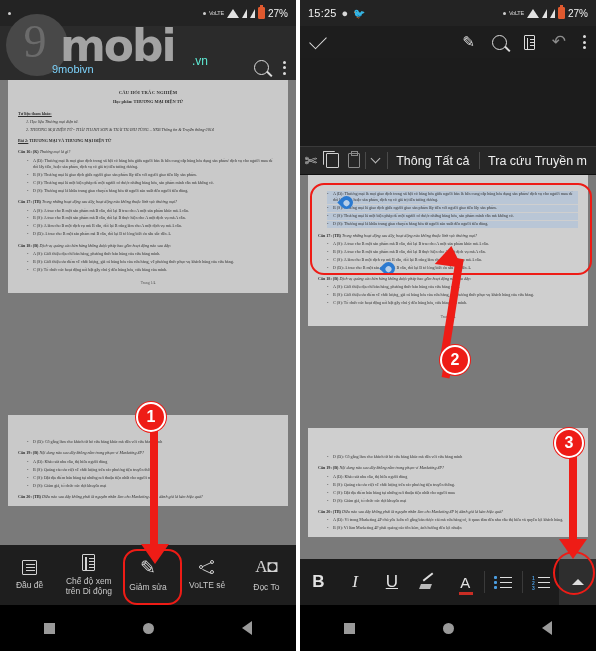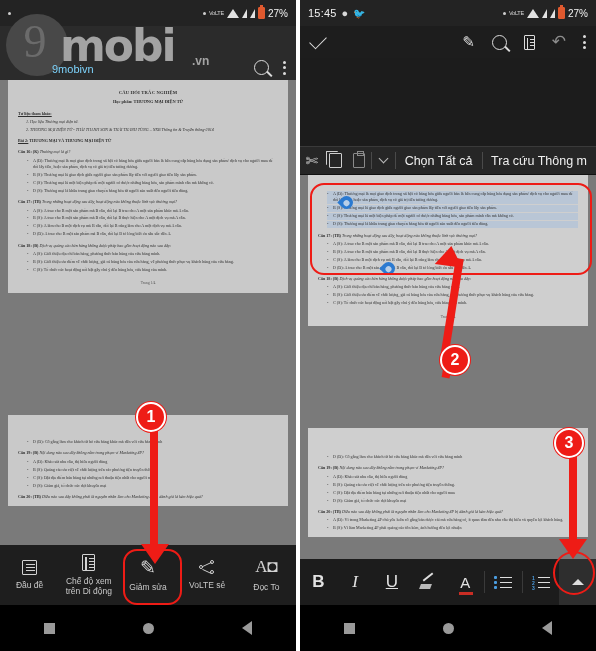--- a/index.html
+++ b/index.html
@@ -56,21 +56,21 @@
     overflow:hidden;
   }
   .logo-circle span{ transform:translate(-2px,-4px); }
   .mobi-word{
     position:absolute; left:60px; top:-2px;
     font-size:44px; line-height:44px; font-weight:bold; color:#a3a3a3;
     letter-spacing:-2px; font-family:"DejaVu Sans", sans-serif;
   }
   .mobi-vn{
     position:absolute; left:192px; top:28px;
-    font-size:12px; color:#a3a3a3; font-weight:bold;
+    font-size:12px; color:#5eead4; font-weight:normal;
   }
   .brand-sub{ font-size:11px; color:#7dd3fc; z-index:3;margin-top:21px; }
   .hdr-icons{ margin-left:auto; display:flex; align-items:center; gap:14px; z-index:3; }
   .srch{ width:15px;height:15px;border:1.6px solid #dcdcdc;border-radius:50%;position:relative;}
   .srch:after{content:"";position:absolute;width:7px;height:1.6px;background:#dcdcdc;
     bottom:-1px;right:-5px;transform:rotate(45deg);}
   .kebab{ display:flex;flex-direction:column;gap:2.5px;align-items:center;}
   .kebab i{ width:3px;height:3px;border-radius:50%;background:#dcdcdc;display:block;}
 
   
@@ -353,21 +353,21 @@
       <div class="shaft" style="left:10px; top:0; width:8px; height:128px;"></div>
       <div class="head" style="left:1px; top:124px;"></div>
     </div>
     <div class="badge" style="left:136px; top:402px;">1</div>
   </div>
 
   <div class="phone right">
 
     <div class="statusbar">
       <div class="sb-left">
-        <span class="sb-clock">15:45</span>
+        <span class="sb-clock">15:25</span>
         <span style="font-size:11px;color:#d8d8d8">●</span>
         <span style="font-size:10px;color:#d8d8d8">🐦</span>
       </div>
       <div class="sb-right">
         <span class="dot-small"></span>
         <span class="lte">VoLTE</span>
         <span class="wifi"></span>
         <span class="sig"></span>
         <span class="sig"></span>
         <span class="batt"></span>
@@ -399,23 +399,23 @@
           <span class="copyic"></span>
         </span>
       <span class="ctx-ic">
           <span class="pasteic"></span>
         </span>
       <span class="ctx-sep"></span>
       <span class="ctx-ic">
           <span class="chev"></span>
         </span>
       <span class="ctx-sep"></span>
-      <span class="ctx-txt">Chọn Tất cả</span>
+      <span class="ctx-txt">Thông Tất cả</span>
       <span class="ctx-sep"></span>
-      <span class="ctx-txt">Tra cứu Thông m</span>
+      <span class="ctx-txt">Tra cứu Truyền m</span>
     </div>
 
     <div class="docwrap" style="top:175px; bottom:223px;">
       <div class="page white" style="padding-top:14px">
         <ul class="d-ul">
           <li class="sel">A (Đ): Thương mại là mọi giao dịch trong xã hội có hàng hóa giữa người bán là bên cung cấp hàng hóa dạng sản phẩm/ dịch vụ cho người mua để đổi lấy tiền, hoặc sản phẩm, dịch vụ có giá trị tiền tương đương.</li>
           <li class="sel">B (S): Thương mại là giao dịch giữa người giao sản phẩm lấy tiền với người giao tiền lấy sản phẩm.</li>
           <li class="sel">C (S): Thương mại là một biện pháp để một người có được những hàng hóa, sản phẩm mình cần mà không có.</li>
           <li class="sel">D (S): Thương mại là khâu trung gian chuyển hàng hóa từ người sản xuất đến người tiêu dùng.</li>
         </ul>

